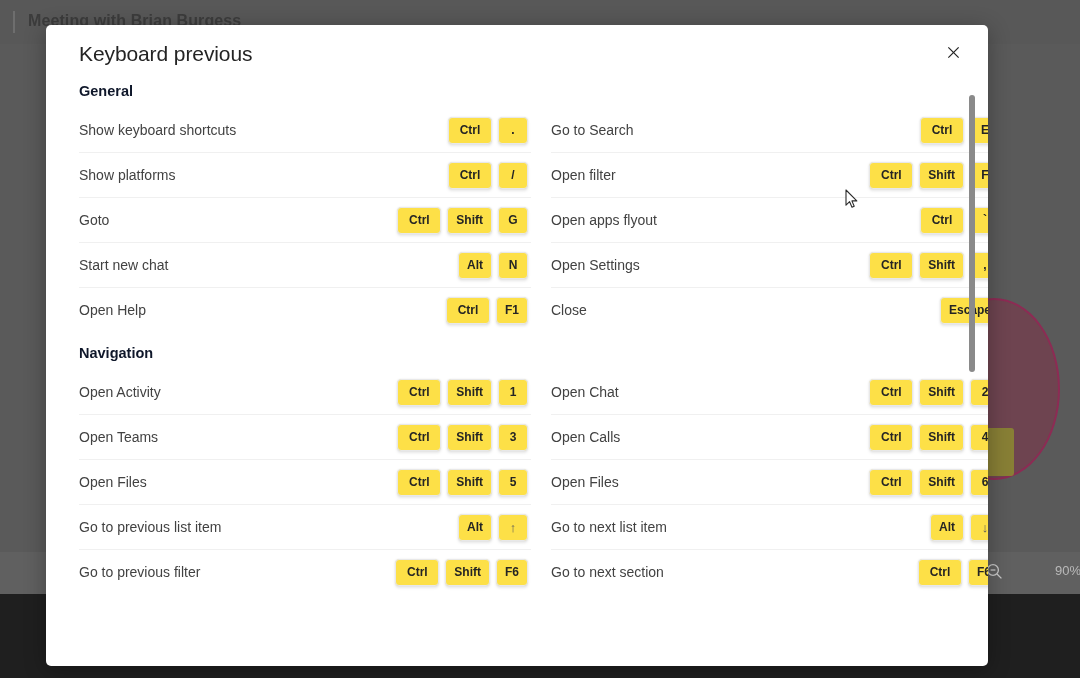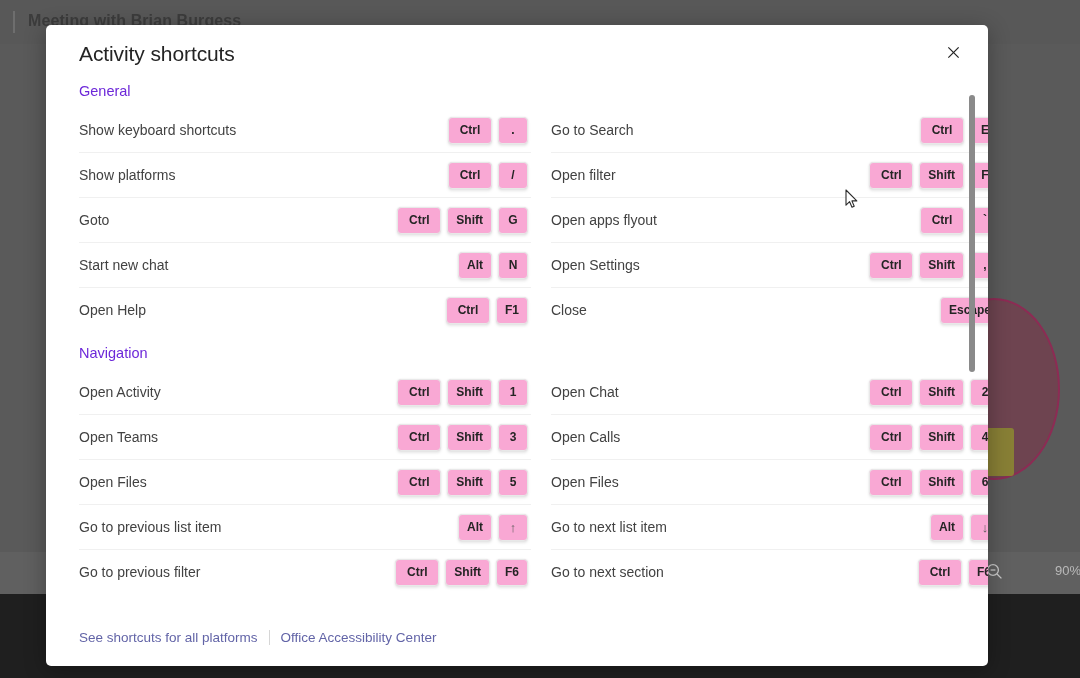--- a/index.html
+++ b/index.html
@@ -118,22 +118,22 @@
   
   #dialog-body {
     position: relative;
     height: 525px;
     padding: 0 38px 0 33px;
     overflow: hidden;
   }
 
   .section-heading {
     font-size: 14.5px;
-    font-weight: normal;
-    color: #6d28d9;
+    font-weight: bold;
+    color: #0f172a;
     margin: 0 0 9px 0;
   }
   #navigation-section .section-heading { margin-top: 12px; }
 
   .shortcut-grid {
     display: grid;
     grid-template-columns: 452px 452px;
     column-gap: 20px;
   }
 
@@ -155,21 +155,21 @@
 
   .key-group {
     display: flex;
     gap: 6px;
     align-items: center;
   }
   .key-cap {
     min-width: 30px;
     height: 27px;
     padding: 0 8px;
-    background: #f9a8d4;
+    background: #fde047;
     border: 1px solid #e8e8e8;
     border-radius: 4px;
     box-shadow: 0 1.5px 3px rgba(0,0,0,.10), 0 0 2px rgba(0,0,0,.06);
     font-size: 12px;
     font-weight: bold;
     color: #242424;
     display: flex;
     align-items: center;
     justify-content: center;
     line-height: 1;
@@ -243,21 +243,21 @@
     </svg>
   </div>
   <div id="zoom-level-label">90%</div>
 
   <div id="backdrop-bottombar"></div>
 </div>
 
 <div id="shortcuts-dialog">
 
   <div id="dialog-header">
-    <div id="dialog-title">Activity shortcuts</div>
+    <div id="dialog-title">Keyboard previous</div>
     <button id="dialog-close-button">
       <span>
         <svg viewBox="0 0 16 16" width="15" height="15">
           <line x1="2.5" y1="2.5" x2="13.5" y2="13.5" stroke="#242424" stroke-width="1.3"></line>
           <line x1="13.5" y1="2.5" x2="2.5" y2="13.5" stroke="#242424" stroke-width="1.3"></line>
         </svg>
       </span>
     </button>
   </div>
 
@@ -430,24 +430,19 @@
             </div>
           </div>
       </div>
     </div>
 
     <div id="dialog-scrollbar-track">
       <div id="dialog-scrollbar-thumb"></div>
     </div>
   </div>
 
-  <div id="dialog-footer">
-    <a class="footer-link">See shortcuts for all platforms</a>
-    <span id="footer-divider"></span>
-    <a class="footer-link">Office Accessibility Center</a>
-  </div>
 </div>
 
 <div id="mouse-cursor">
   <svg viewBox="0 0 14 20" width="14" height="20">
     <path d="M1,1 L1,16.2 L4.6,12.7 L7.0,18.2 L9.2,17.2 L6.9,11.9 L11.8,11.9 Z" fill="#ffffff" stroke="#2b2b2b" stroke-width="1.1" stroke-linejoin="round"></path>
   </svg>
 </div>
 
 </body></html>

